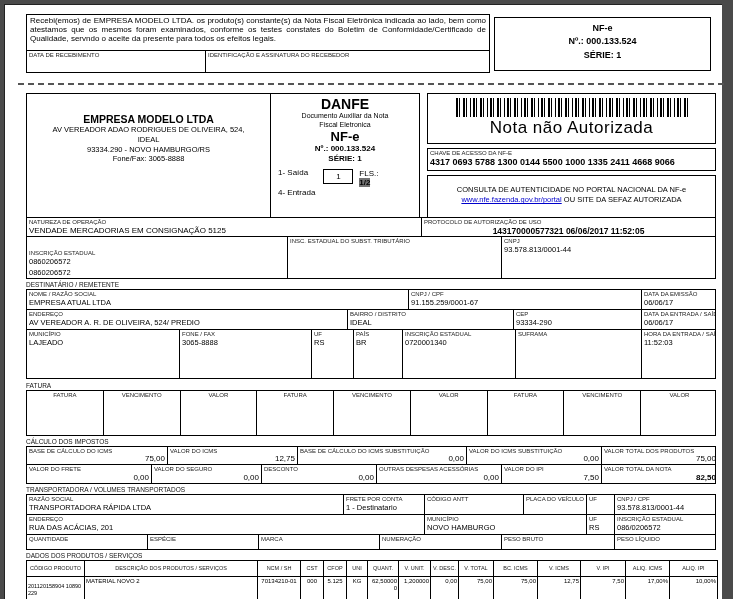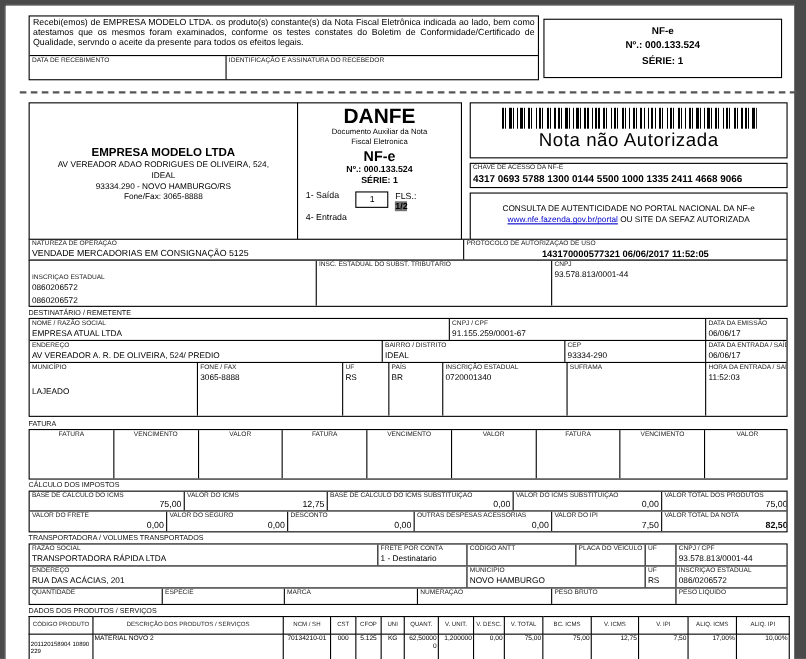--- a/index.html
+++ b/index.html
@@ -21,25 +21,25 @@
 
 .canhoto{display:flex;height:59px}
 .rec-box{width:464px;display:flex;flex-direction:column}
 .rec-text{font-size:8px;line-height:1.15;padding:1px 3px;text-align:justify;flex:1;border-bottom:1px solid #000}
 .rec-bottom{display:flex;height:21px}
 .rec-data{flex:0 0 179px;border-right:1px solid #000}
 .nfe-box{width:217px;height:54px;margin-left:4px;align-self:center;text-align:center;font-weight:bold;font-size:9px;line-height:1.5;padding-top:4px}
 .dashline{border-top:2px dashed #555;margin:10px 0 8px -8px;width:706px;height:0}
 
 .hdr{display:flex;height:125px;margin-bottom:-1px}
-.emit-box{flex:0 0 245px;display:flex;flex-direction:column;justify-content:center;text-align:center;padding-top:6px}
+.emit-box{flex:0 0 245px;display:flex;flex-direction:column;justify-content:flex-start;text-align:center;padding-top:19px}
 .emit-nome{font-weight:bold;font-size:10.5px}
 .emit-line{font-size:7.5px;line-height:1.3}
 .danfe-box{flex:0 0 150px;margin-left:-1px;text-align:center;padding-top:3px}
-.danfe-title{font-weight:bold;font-size:19px;line-height:1}
+.danfe-title{font-weight:bold;font-size:14px;line-height:1}
 .danfe-sub{font-size:7px;line-height:1.2;margin-top:1px}
 .danfe-nfe{font-weight:bold;font-size:13px;line-height:1.1}
 .danfe-num{font-weight:bold;font-size:8px;line-height:1.3}
 .tipo-row{display:flex;align-items:flex-start;padding:4px 5px 0 7px;text-align:left}
 .tipo-labels{font-size:8px;line-height:1}
 .tipo-labels div:last-child{margin-top:12px}
 .tipo-box{border:1px solid #000;width:30px;height:15px;font-size:8px;text-align:center;line-height:14px;margin-left:8px}
 .fls{font-size:8px;margin-left:6px;line-height:1.2}
 .hl{background:#737373;font-weight:bold}
 .rightcol{margin-left:7px;flex:1;display:flex;flex-direction:column}
@@ -191,21 +191,21 @@
         <div class="cell" style="flex: 0 0 128px;">
           <div class="lbl">CEP</div>
           <div class="val">93334-290</div>
         </div>
         <div class="cell" style="flex: 0 0 76px;">
           <div class="lbl">DATA DA ENTRADA / SAÍDA</div>
           <div class="val">06/06/17</div>
         </div>
       </div>
     <div class="brow h48">
-        <div class="cell" style="flex: 0 0 153px; gap: 13px;">
+        <div class="cell" style="flex: 0 0 153px;">
           <div class="lbl">MUNICÍPIO</div>
           <div class="val">LAJEADO</div>
         </div>
         <div class="cell" style="flex: 0 0 132px;">
           <div class="lbl">FONE / FAX</div>
           <div class="val">3065-8888</div>
         </div>
         <div class="cell" style="flex: 0 0 42px;">
           <div class="lbl">UF</div>
           <div class="val">RS</div>

